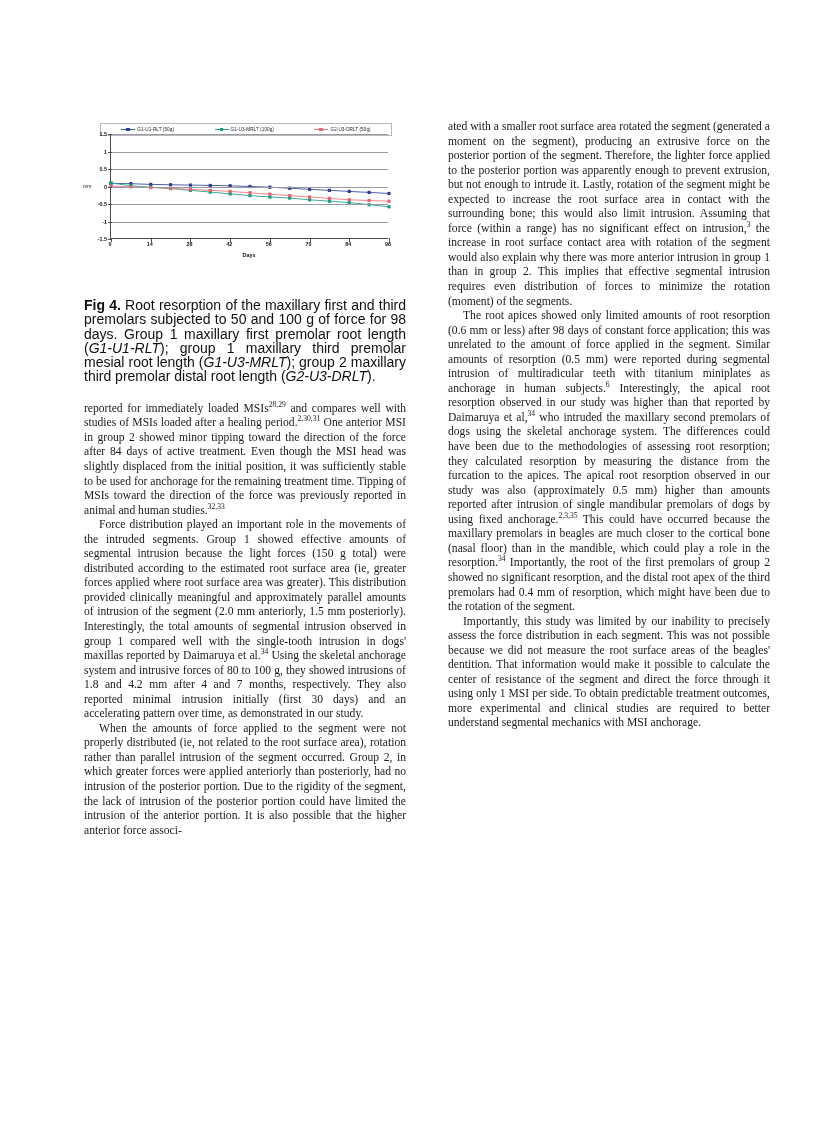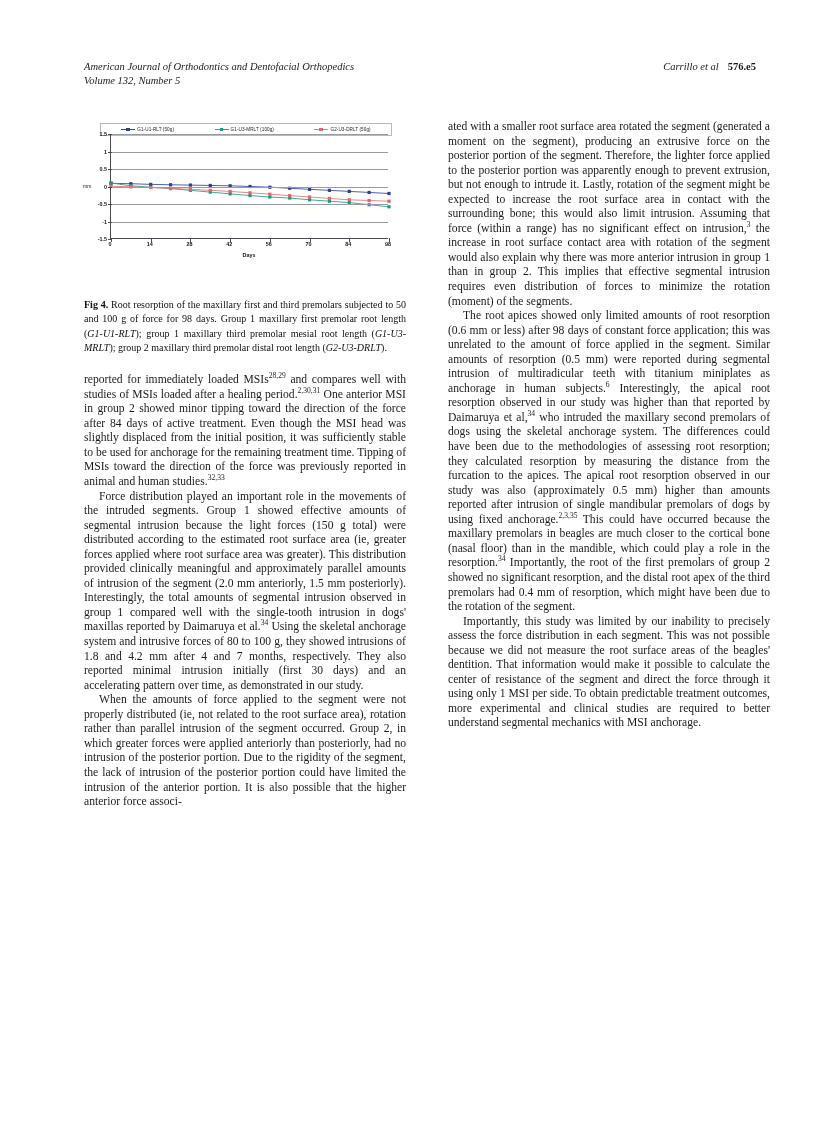--- a/index.html
+++ b/index.html
@@ -86,41 +86,32 @@
   }
   .xaxis-title{
     position:absolute;left:26px;top:118px;width:278px;text-align:center;
     font-size:5.4px;font-weight:bold;color:#15151b;
     font-family:"Liberation Sans", sans-serif;
   }
   svg.series{position:absolute;left:0;top:0;overflow:visible;}
 
   .figcap{
     margin-top:8px;width:322px;
-    font-size:10px;line-height:14.3px;text-align:justify;
-    font-family:Liberation Serif, serif;
+    font-size:14px;line-height:14.3px;text-align:justify;
+    font-family:Liberation Sans, sans-serif;
     color:#101014;
   }
   .figcap b{font-weight:bold;}
   .figcap i{font-style:italic;}
 </style>
 </head>
 <body>
 
 <div class="page">
 
-  <div class="runhead">
-    <div class="left">
-      <div class="l1">American Journal of Orthodontics and Dentofacial Orthopedics</div>
-      <div class="l2">Volume 132, Number 5</div>
-    </div>
-    <div class="right">
-      <span class="auth">Carrillo et al</span><span class="pg">576.e5</span>
-    </div>
-  </div>
 
   <div class="cols">
 
     <div class="col col-left">
 
       <div class="figure">
         <div class="chart-box">
 
           <div class="legend" id="legend">
               <div class="legend-item">

